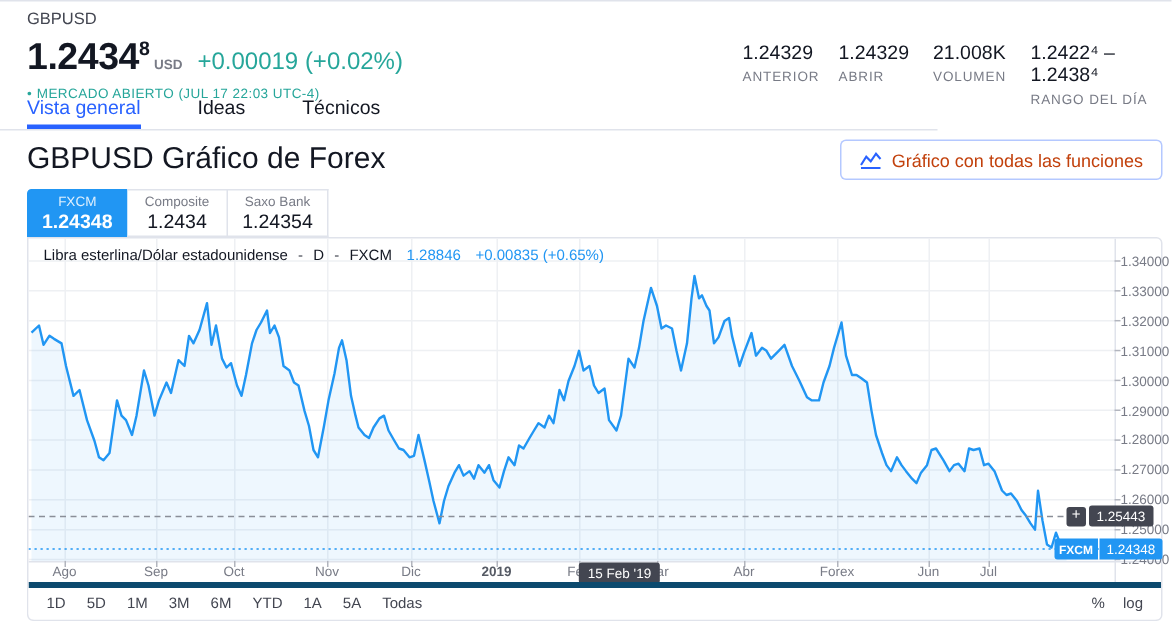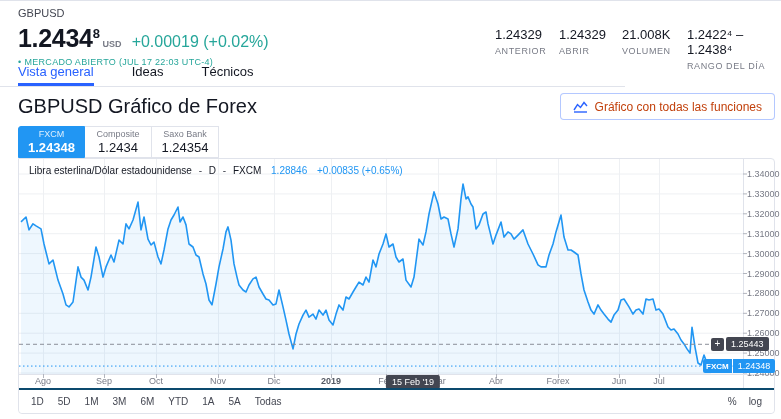--- a/index.html
+++ b/index.html
@@ -58,21 +58,21 @@
   .ylabels { position:absolute; left:728px; top:0; width:29px; }
   .ylabel { position:absolute; font-size:9px; color:#787b86; white-space:nowrap; }
 
   .cross-row { position:absolute; left:692px; top:178px; display:flex; align-items:center; gap:2px; z-index:6; }
   .plus-btn { width:13px; height:13px; background:#434651; color:#fff; font-size:10px; line-height:12px; text-align:center; border-radius:2px; cursor:pointer; }
   .cross-badge { background:#434651; color:#fff; font-size:9px; padding:2px 5px; border-radius:2px; }
   .last-row { position:absolute; left:684px; top:200px; display:flex; gap:1px; z-index:6; }
   .last-src { background:#2196f3; color:#fff; font-size:8px; padding:3px 3px 2px; border-radius:2px 0 0 2px; font-weight:bold; }
   .last-badge { background:#2196f3; color:#fff; font-size:9px; padding:2px 5px; border-radius:0 2px 2px 0; }
 
-  .cbar { position:absolute; left:0; right:0; bottom:0; height:25px; border-top:2px solid #0c4a6e; background:#fff; border-radius:0 0 4px 4px; display:flex; align-items:center; justify-content:space-between; padding:0 12px; z-index:5; }
+  .cbar { position:absolute; left:0; right:0; bottom:0; height:25px; border-top:4px solid #0c4a6e; background:#fff; border-radius:0 0 4px 4px; display:flex; align-items:center; justify-content:space-between; padding:0 12px; z-index:5; }
   .ranges, .scales { display:flex; align-items:center; gap:14px; }
   .scales { gap:12px; }
   .rbtn { font-size:10px; color:#434651; cursor:pointer; }
 </style>
 </head>
 <body>
 
 <div class="page">
 
   <div class="hdr">

